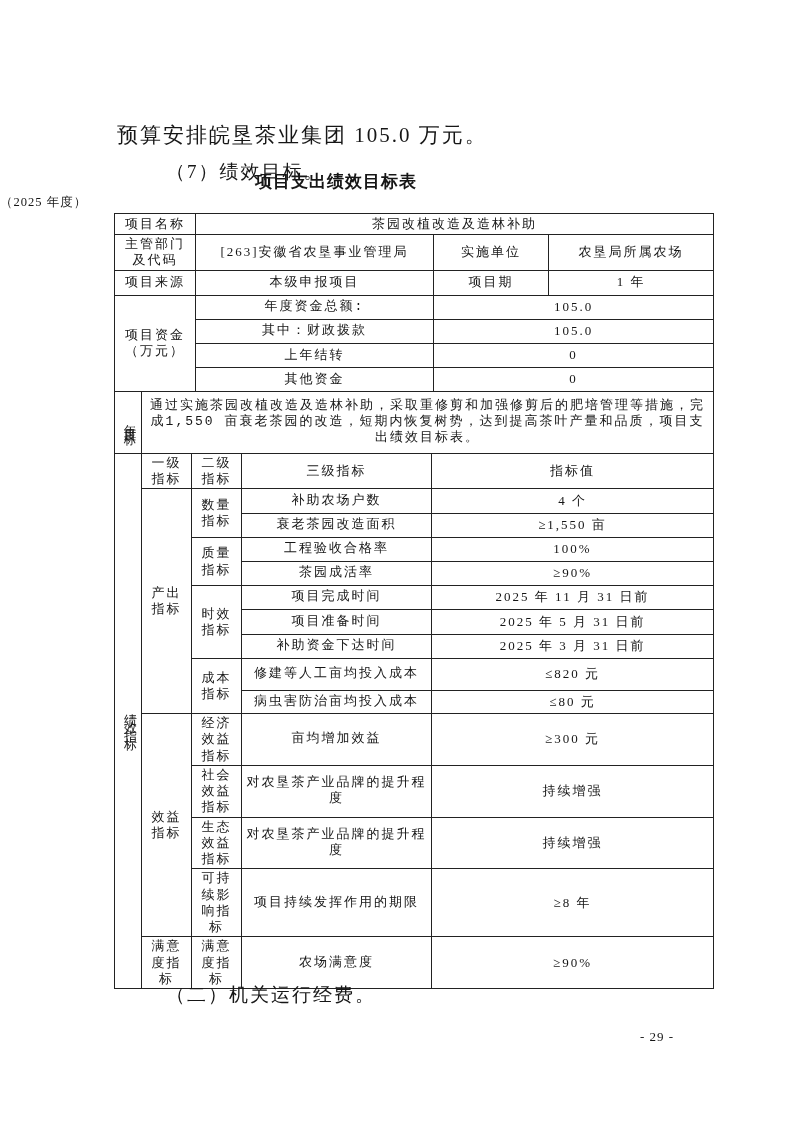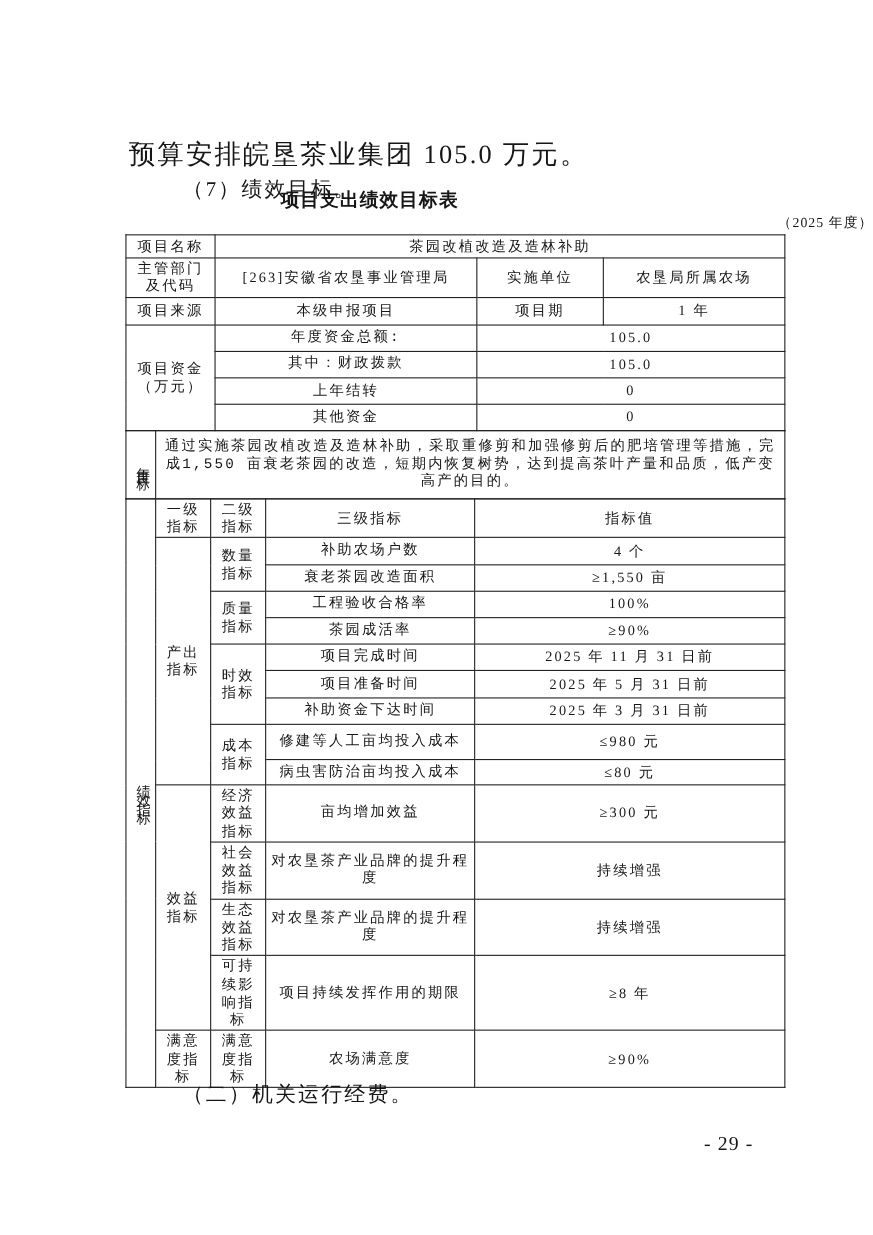--- a/index.html
+++ b/index.html
@@ -2,28 +2,28 @@
 <html><head>
 <meta charset="utf-8">
 <style>
   html,body{margin:0;padding:0;}
   body{
     width:794px;height:1123px;background:#ffffff;position:relative;
     font-family:"Liberation Serif", serif;color:#161616;
     -webkit-font-smoothing:antialiased;
   }
   .abs{position:absolute;}
-  .intro{left:117px;top:100px;font-size:24px;letter-spacing:2px;text-align:right;}
+  .intro{left:117px;top:100px;font-size:21px;letter-spacing:2px;text-align:right;}
   .section-line{left:166px;top:140px;font-size:19px;letter-spacing:2px;}
   .doc-title{left:0;top:170px;width:672px;text-align:center;
     font-family:"Liberation Sans", sans-serif;font-weight:bold;
     font-size:17px;letter-spacing:1px;}
-  .doc-subtitle{left:0;top:194px;width:794px;text-align:right;font-size:12.5px;letter-spacing:1px;}
+  .doc-subtitle{left:0;top:194px;width:794px;text-align:left;font-size:12.5px;letter-spacing:1px;}
   .footer-heading{left:166px;top:963px;font-size:19px;letter-spacing:2px;}
-  .page-number{left:640px;top:1029px;font-size:18px;letter-spacing:1px;}
+  .page-number{left:640px;top:1029px;font-size:13px;letter-spacing:1px;}
 
   .table-wrap{left:114px;top:213px;width:601px;}
   table.tbl{border-collapse:collapse;table-layout:fixed;width:599px;}
   table.tbl + table.tbl{margin-top:-1px;}
   .tbl td{
     border:1px solid #222;vertical-align:middle;text-align:center;
     font-size:13px;letter-spacing:2px;padding:1px 2px;overflow:hidden;
     line-height:1.25;
   }
   .pre{white-space:pre-line;}
@@ -102,21 +102,21 @@
       </table>
 
     <table class="tbl">
       <colgroup>
           <col style="width:27px">
           <col style="width:572px">
         </colgroup>
       <tbody>
           <tr class="h62">
         <td class="vcell"><span class="vtext">年度目标</span></td>
-        <td class="goal-text left">通过实施茶园改植改造及造林补助，采取重修剪和加强修剪后的肥培管理等措施，完成1,550 亩衰老茶园的改造，短期内恢复树势，达到提高茶叶产量和品质，低产变高产的目的。</td>
+        <td class="goal-text left">通过实施茶园改植改造及造林补助，采取重修剪和加强修剪后的肥培管理等措施，完成1,550 亩衰老茶园的改造，短期内恢复树势，达到提高茶叶产量和品质，项目支出绩效目标表。</td>
       </tr>
     </tbody>
       </table>
 
     <table class="tbl">
       <colgroup>
           <col style="width:27px">
           <col style="width:50px">
           <col style="width:50px">
           <col style="width:190px">
@@ -165,21 +165,21 @@
         <td class="val">2025 年 5 月 31 日前</td>
       </tr>
       <tr class="h24">
         <td class="left pl8">补助资金下达时间</td>
         <td class="val">2025 年 3 月 31 日前</td>
       </tr>
       <tr class="h32">
         <td rowspan="2" class="pre">成本
 指标</td>
         <td class="left pl8">修建等人工亩均投入成本</td>
-        <td class="val">≤980 元</td>
+        <td class="val">≤820 元</td>
       </tr>
       <tr class="h23">
         <td class="left pl8">病虫害防治亩均投入成本</td>
         <td class="val">≤80 元</td>
       </tr>
       <tr class="h38">
         <td rowspan="4" class="pre">效益
 指标</td>
         <td class="pre small2">经济
 效益

